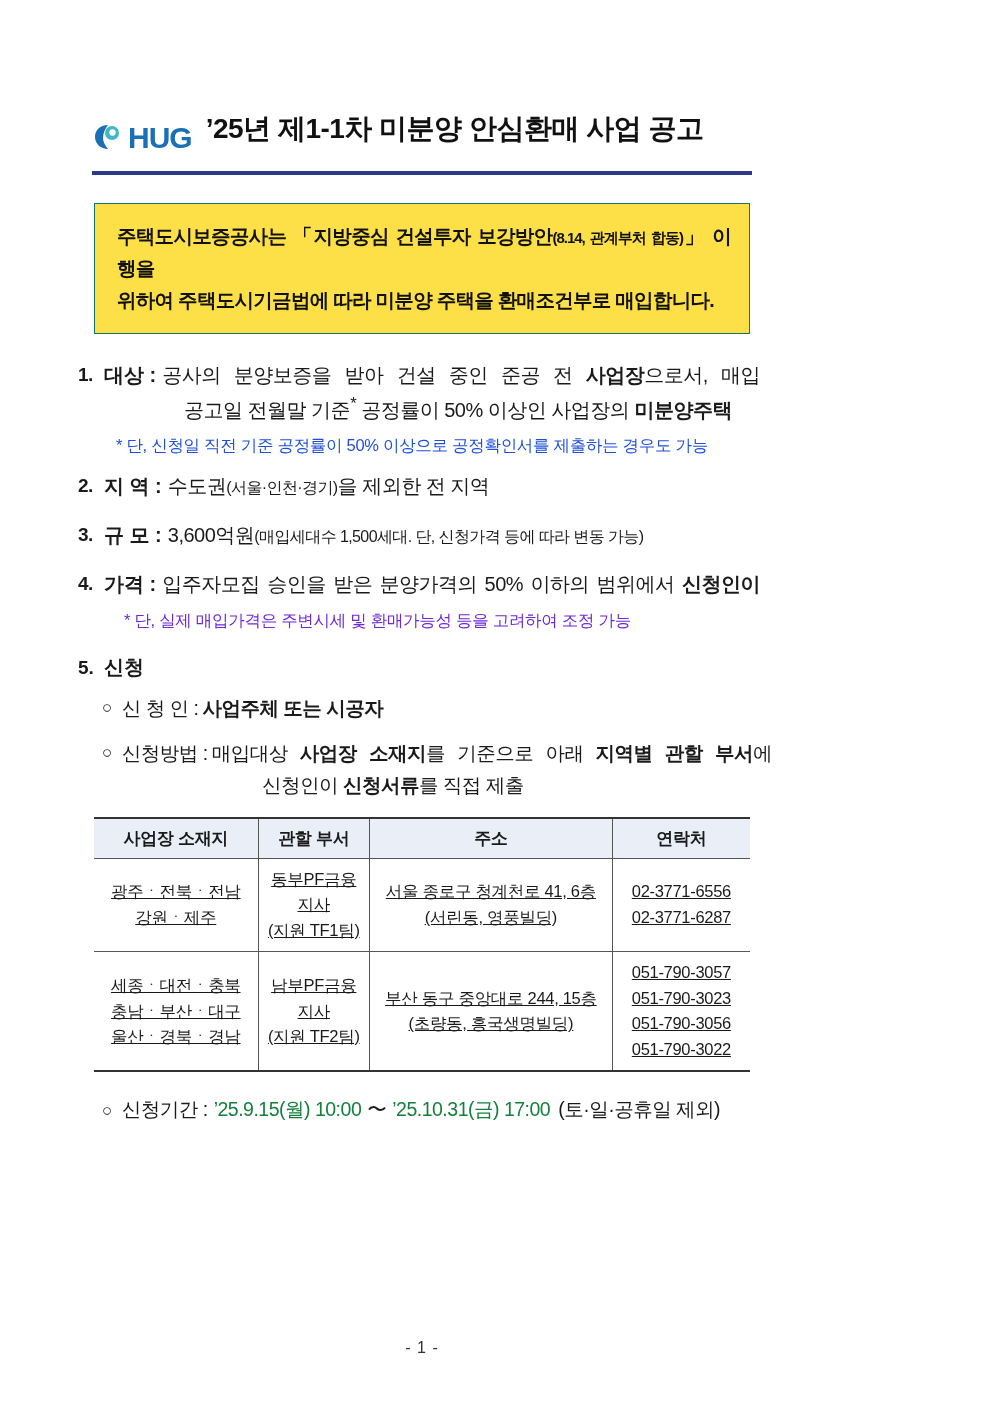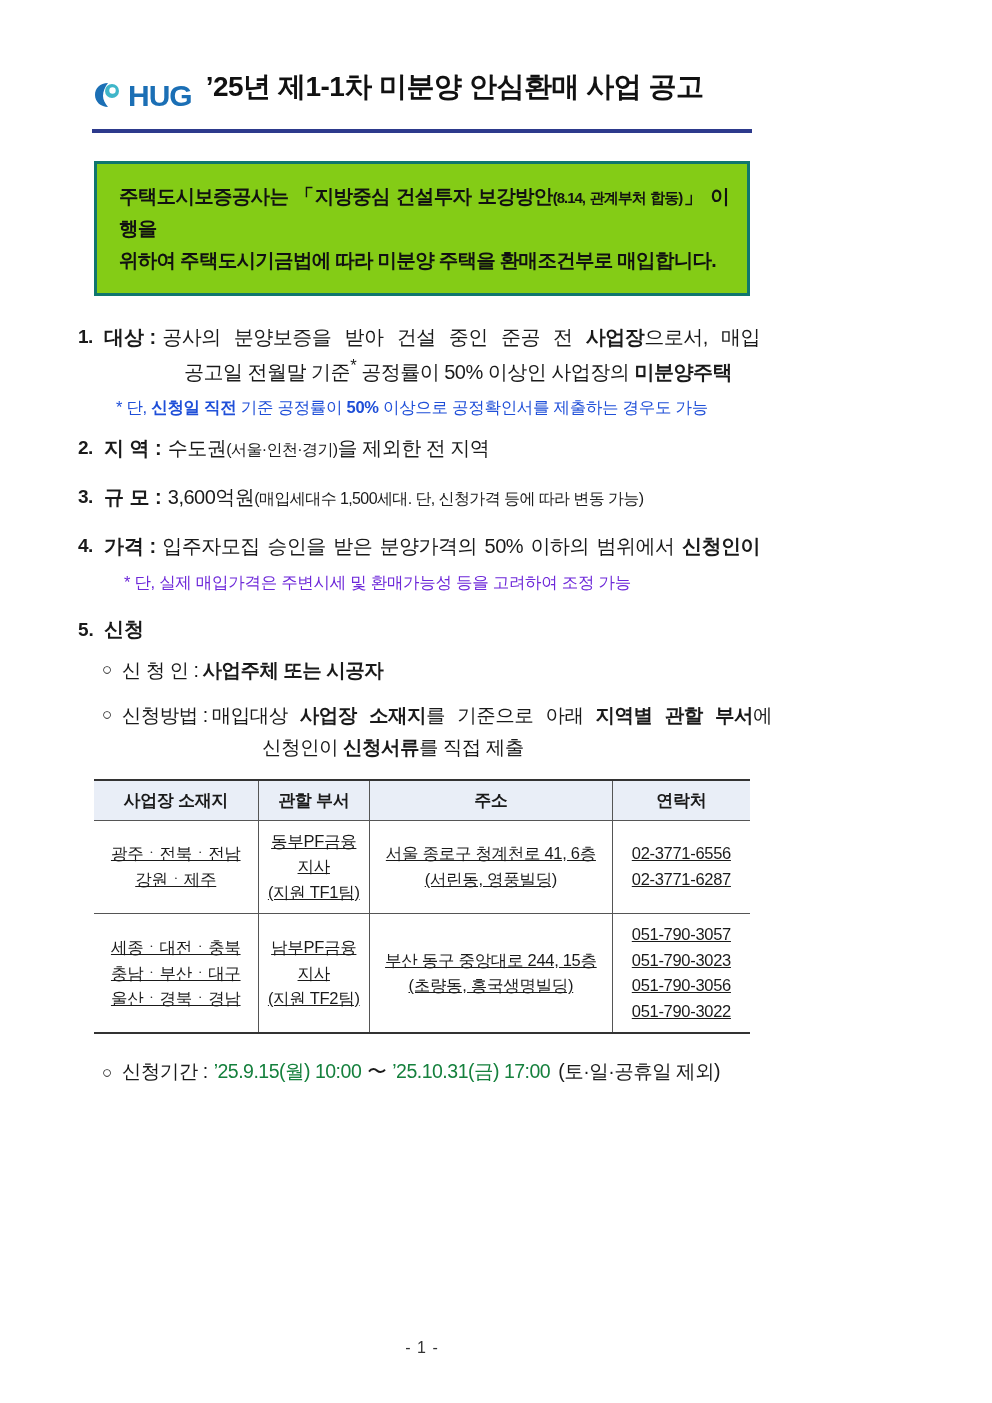--- a/index.html
+++ b/index.html
@@ -12,21 +12,21 @@
     height: 1403px;
     font-family: "Liberation Sans", sans-serif;
     color: #1a1a1a;
     position: relative;
     overflow: hidden;
   }
   .page {
     width: 844px;
     height: 1403px;
     box-sizing: border-box;
-    padding: 68px 72px 40px 72px;
+    padding: 110px 72px 40px 72px;
     position: relative;
   }
 
   
   .header-row {
     display: flex;
     align-items: flex-end;
     gap: 14px;
     padding-left: 20px;
   }
@@ -51,22 +51,22 @@
   }
   .title-rule {
     margin: 10px 20px 0 20px;
     height: 4px;
     background: #2d3a8c;
   }
 
   
   .notice-box {
     margin: 28px 22px 0 22px;
-    border: 3px solid #0f766e;
-    background: #84cc16;
+    border: 1px solid #0f766e;
+    background: #fde047;
     padding: 16px 18px 16px 22px;
     box-sizing: border-box;
   }
   .notice-line {
     font-size: 19.5px;
     font-weight: bold;
     line-height: 1.65;
     letter-spacing: -0.7px;
     color: #111111;
     text-align: justify;
@@ -119,21 +119,21 @@
     line-height: 1.55;
     letter-spacing: -0.5px;
   }
   .b { font-weight: bold; }
   .note {
     font-size: 16.5px;
     color: #1f4fd8;
     margin: 10px 0 14px 38px;
     letter-spacing: -0.3px;
   }
-  .note .b { font-weight: bold; }
+  .note .b { font-weight: normal; }
   .note-dark {
     font-size: 16.5px;
     color: #6d28d9;
     margin: 10px 0 14px 46px;
     letter-spacing: -0.3px;
   }
   .small-paren {
     font-size: 16px;
     letter-spacing: -0.6px;
   }

